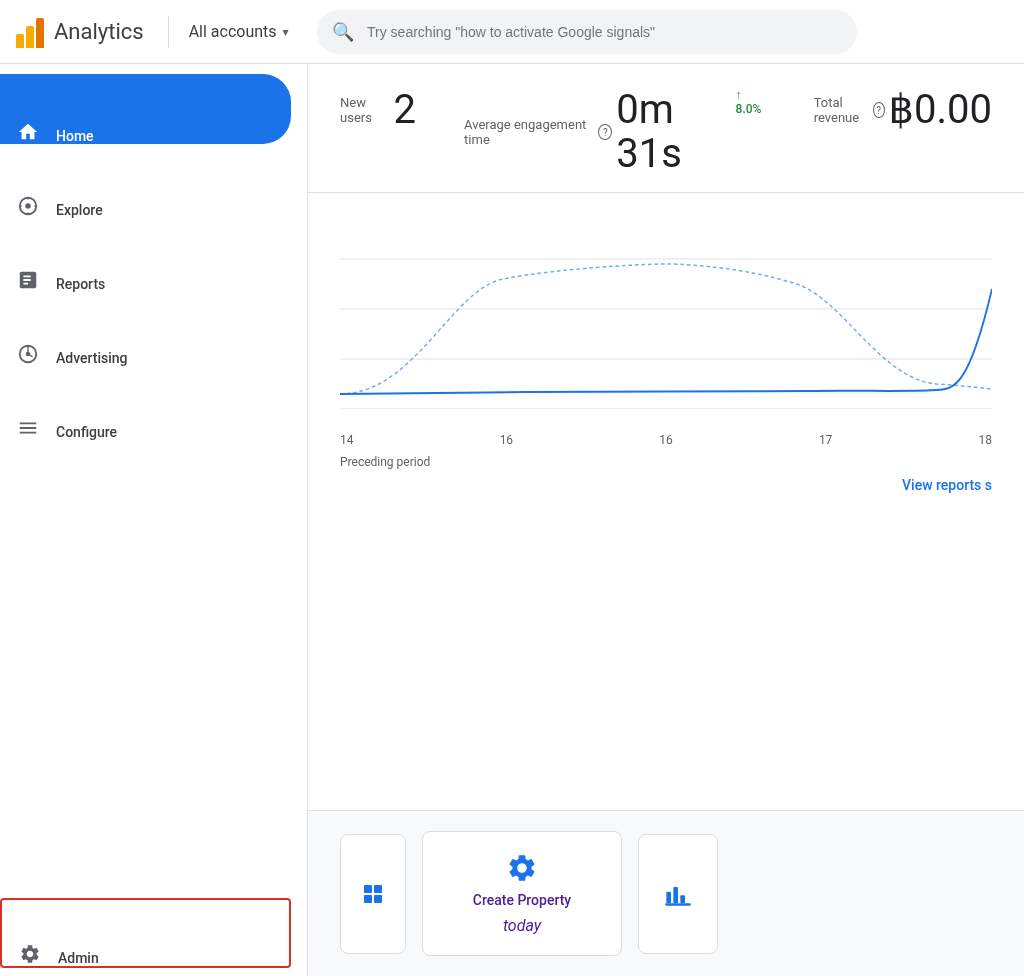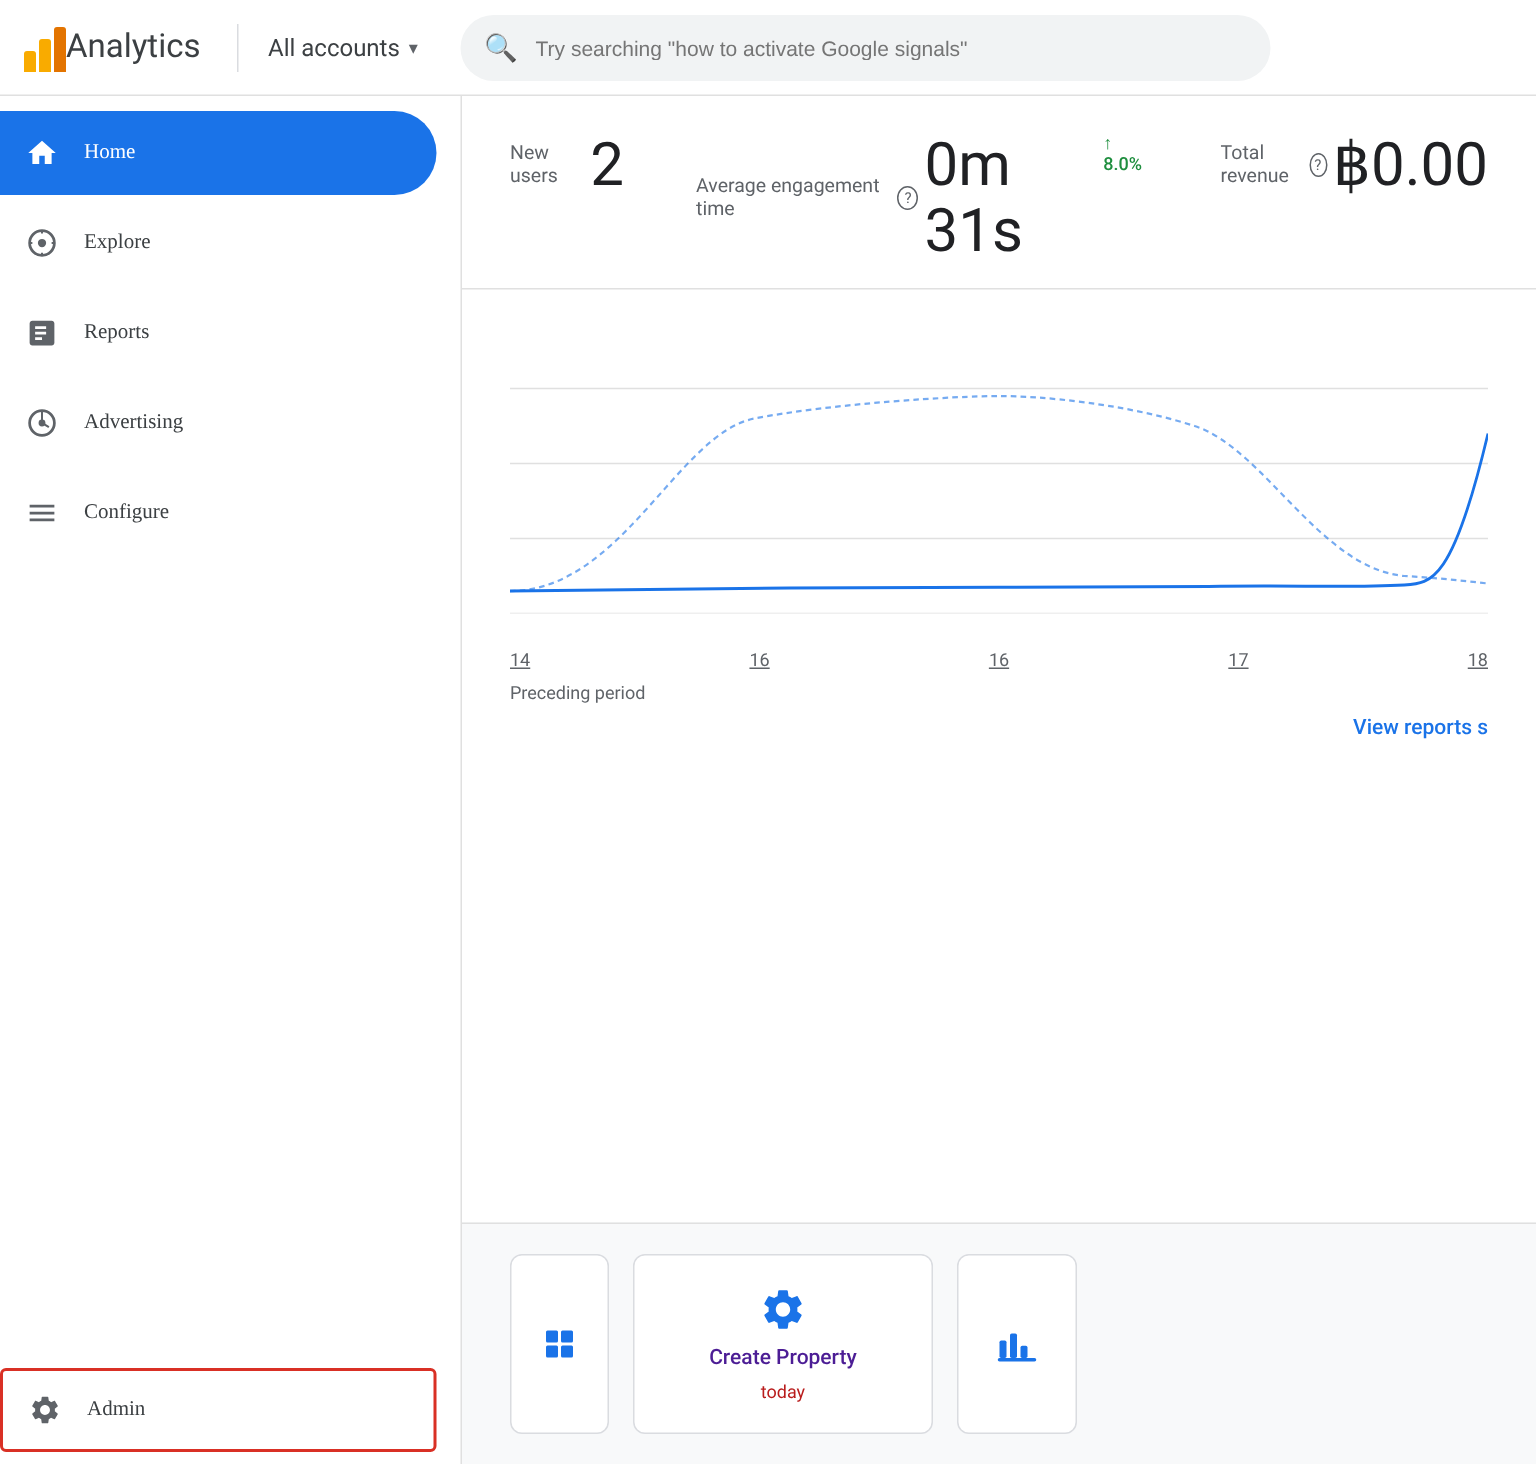--- a/index.html
+++ b/index.html
@@ -20,21 +20,21 @@
       background: #fff;
       border-bottom: 1px solid #e0e0e0;
       height: 64px;
       padding: 0 16px;
       gap: 0;
       flex-shrink: 0;
     }
     .header-logo {
       display: flex;
       align-items: center;
-      gap: 0;
+      gap: 10px;
       margin-right: 12px;
     }
     .logo-bars {
       display: flex;
       align-items: flex-end;
       gap: 2px;
       height: 32px;
     }
     .logo-bar {
       width: 8px;
@@ -106,33 +106,32 @@
       width: 308px;
       background: #fff;
       display: flex;
       flex-direction: column;
       border-right: 1px solid #e0e0e0;
       flex-shrink: 0;
       padding-top: 8px;
     }
     .nav-item {
       display: flex;
-      align-items: center;
+      align-items: flex-end;
       gap: 16px;
       padding: 0 16px;
-      height: 56px;
+      height: 70px;
       cursor: pointer;
       border-radius: 0 28px 28px 0;
       margin: 2px 0;
       margin-right: 16px;
       font-size: 14px;
       color: #3c4043;
       font-weight: 500;
       transition: background 0.15s;
-      font-family: Liberation Serif, serif;
     }
     .nav-item.active {
       background: #1a73e8;
       color: #fff;
     }
     .nav-item.active .nav-icon { color: #fff; }
     .nav-icon {
       width: 24px;
       height: 24px;
       display: flex;
@@ -216,21 +215,20 @@
       width: 100%;
       height: 220px;
       position: relative;
     }
     .chart-x-labels {
       display: flex;
       justify-content: space-between;
       padding: 4px 0;
       font-size: 12px;
       color: #5f6368;
-      text-decoration: underline;
     }
     .preceding-label {
       font-size: 12px;
       color: #5f6368;
       margin-top: 4px;
     }
     .view-reports-link {
       text-align: right;
       padding: 8px 0;
       font-size: 14px;
@@ -261,22 +259,23 @@
       min-width: 180px;
       min-height: 120px;
       cursor: pointer;
     }
     .card-title {
       font-size: 14px;
       color: #4c1d95;
       font-weight: 500;
     }
     .card-subtitle {
-      font-size: 12px;
-      color: #b91c1c;
+      font-size: 16px;
+      color: #4c1d95;
+      font-style: italic;
     }
     .bottom-card-sm {
       background: #fff;
       border-radius: 8px;
       border: 1px solid #dadce0;
       padding: 20px;
       display: flex;
       align-items: center;
       justify-content: center;
       min-width: 80px;

